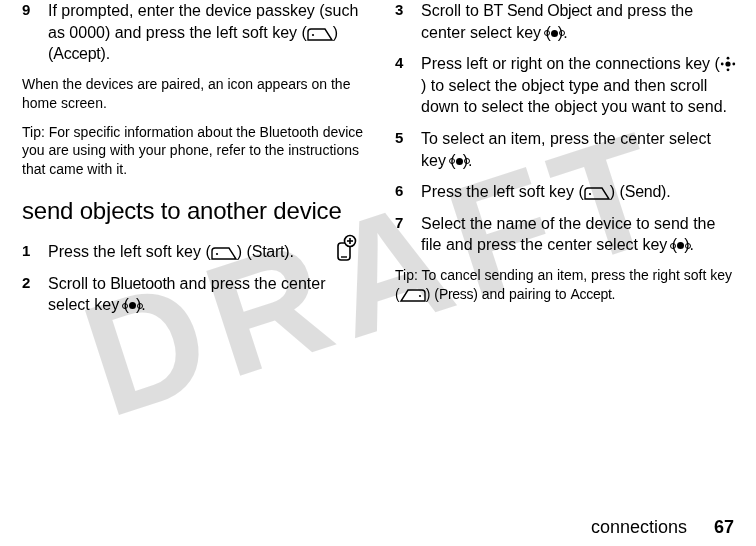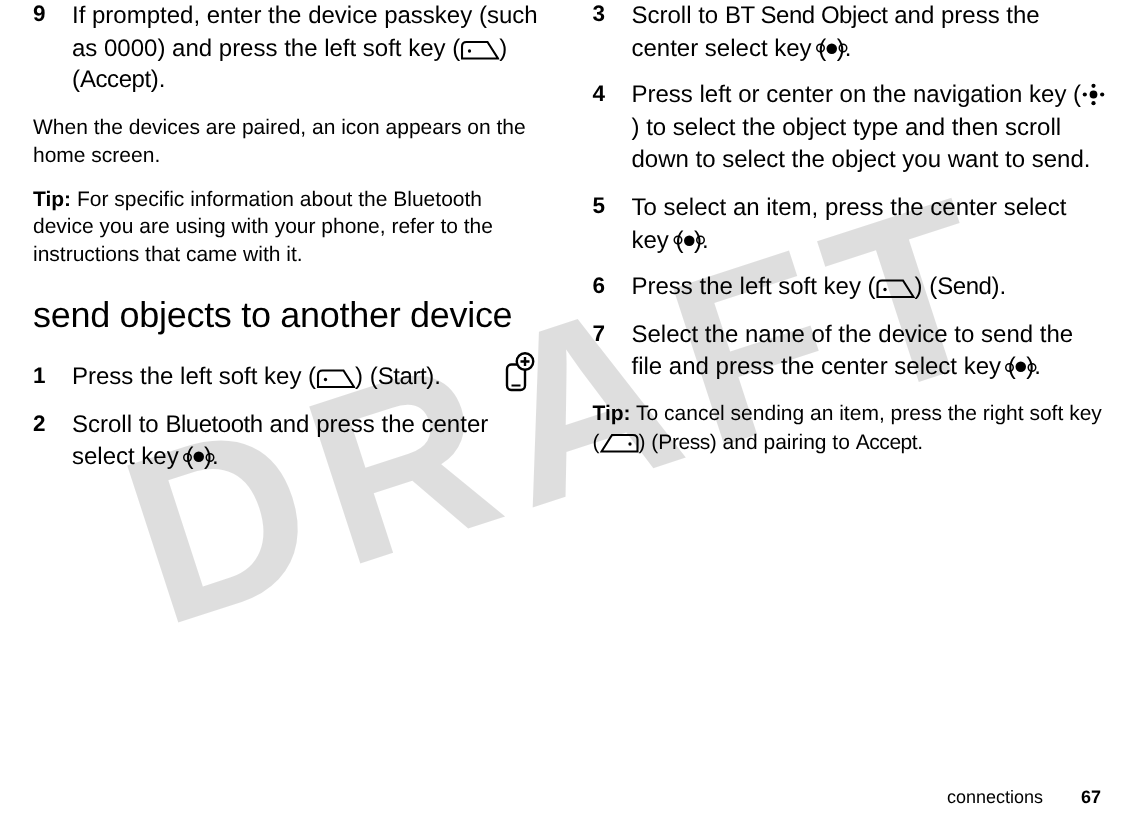--- a/index.html
+++ b/index.html
@@ -52,21 +52,21 @@
   .step-body {
     font-size: 16px;
     line-height: 1.35;
     flex: 1;
   }
   .para {
     font-size: 14px;
     line-height: 1.35;
     margin-bottom: 10px;
   }
-  .bold { font-weight: 700; }
+  .bold { font-weight: 400; }
   .cond { font-weight: 400; font-family: Arial, sans-serif; letter-spacing: -0.3px; }
   h2.section {
     font-size: 24px;
     font-weight: 400;
     margin: 8px 0 6px 0;
     letter-spacing: -0.2px;
   }
   .with-icon { position: relative; padding-right: 44px; }
   .bt-device-icon {
     position: absolute;
@@ -93,21 +93,21 @@
     border-radius: 50%;
     top: 0.5px;
     background: transparent;
   }
   .center-dot::before { left: -7px; }
   .center-dot::after  { right: -7px; }
   .footer {
     position: absolute;
     bottom: 8px;
     right: 22px;
-    font-size: 12px;
+    font-size: 18px;
     z-index: 2;
   }
   .footer .pnum { font-weight: 700; margin-left: 22px; }
 </style>
 </head>
 <body>
 
 <div class="watermark">DRAFT</div>
 
 <div class="page">
@@ -166,21 +166,21 @@
     <div class="step">
       <div class="step-num">3</div>
       <div class="step-body">
         <span>Scroll to </span><span class="cond">BT Send Object</span><span> and press the center select key (</span><span class="center-dot"></span><span>).</span>
       </div>
     </div>
 
     <div class="step">
       <div class="step-num">4</div>
       <div class="step-body">
-        <span>Press left or center on the navigation key (</span><svg class="key-icon" width="16" height="16" viewBox="0 0 16 16">
+        <span>Press left or right on the connections key (</span><svg class="key-icon" width="16" height="16" viewBox="0 0 16 16">
             <circle cx="8" cy="8" r="2.6" fill="#000"></circle>
             <circle cx="2.2" cy="8" r="1.4" fill="#000"></circle>
             <circle cx="13.8" cy="8" r="1.4" fill="#000"></circle>
             <circle cx="8" cy="2.2" r="1.4" fill="#000"></circle>
             <circle cx="8" cy="13.8" r="1.4" fill="#000"></circle>
           </svg><span>) to select the object type and then scroll down to select the object you want to send.</span>
       </div>
     </div>
 
     <div class="step">

